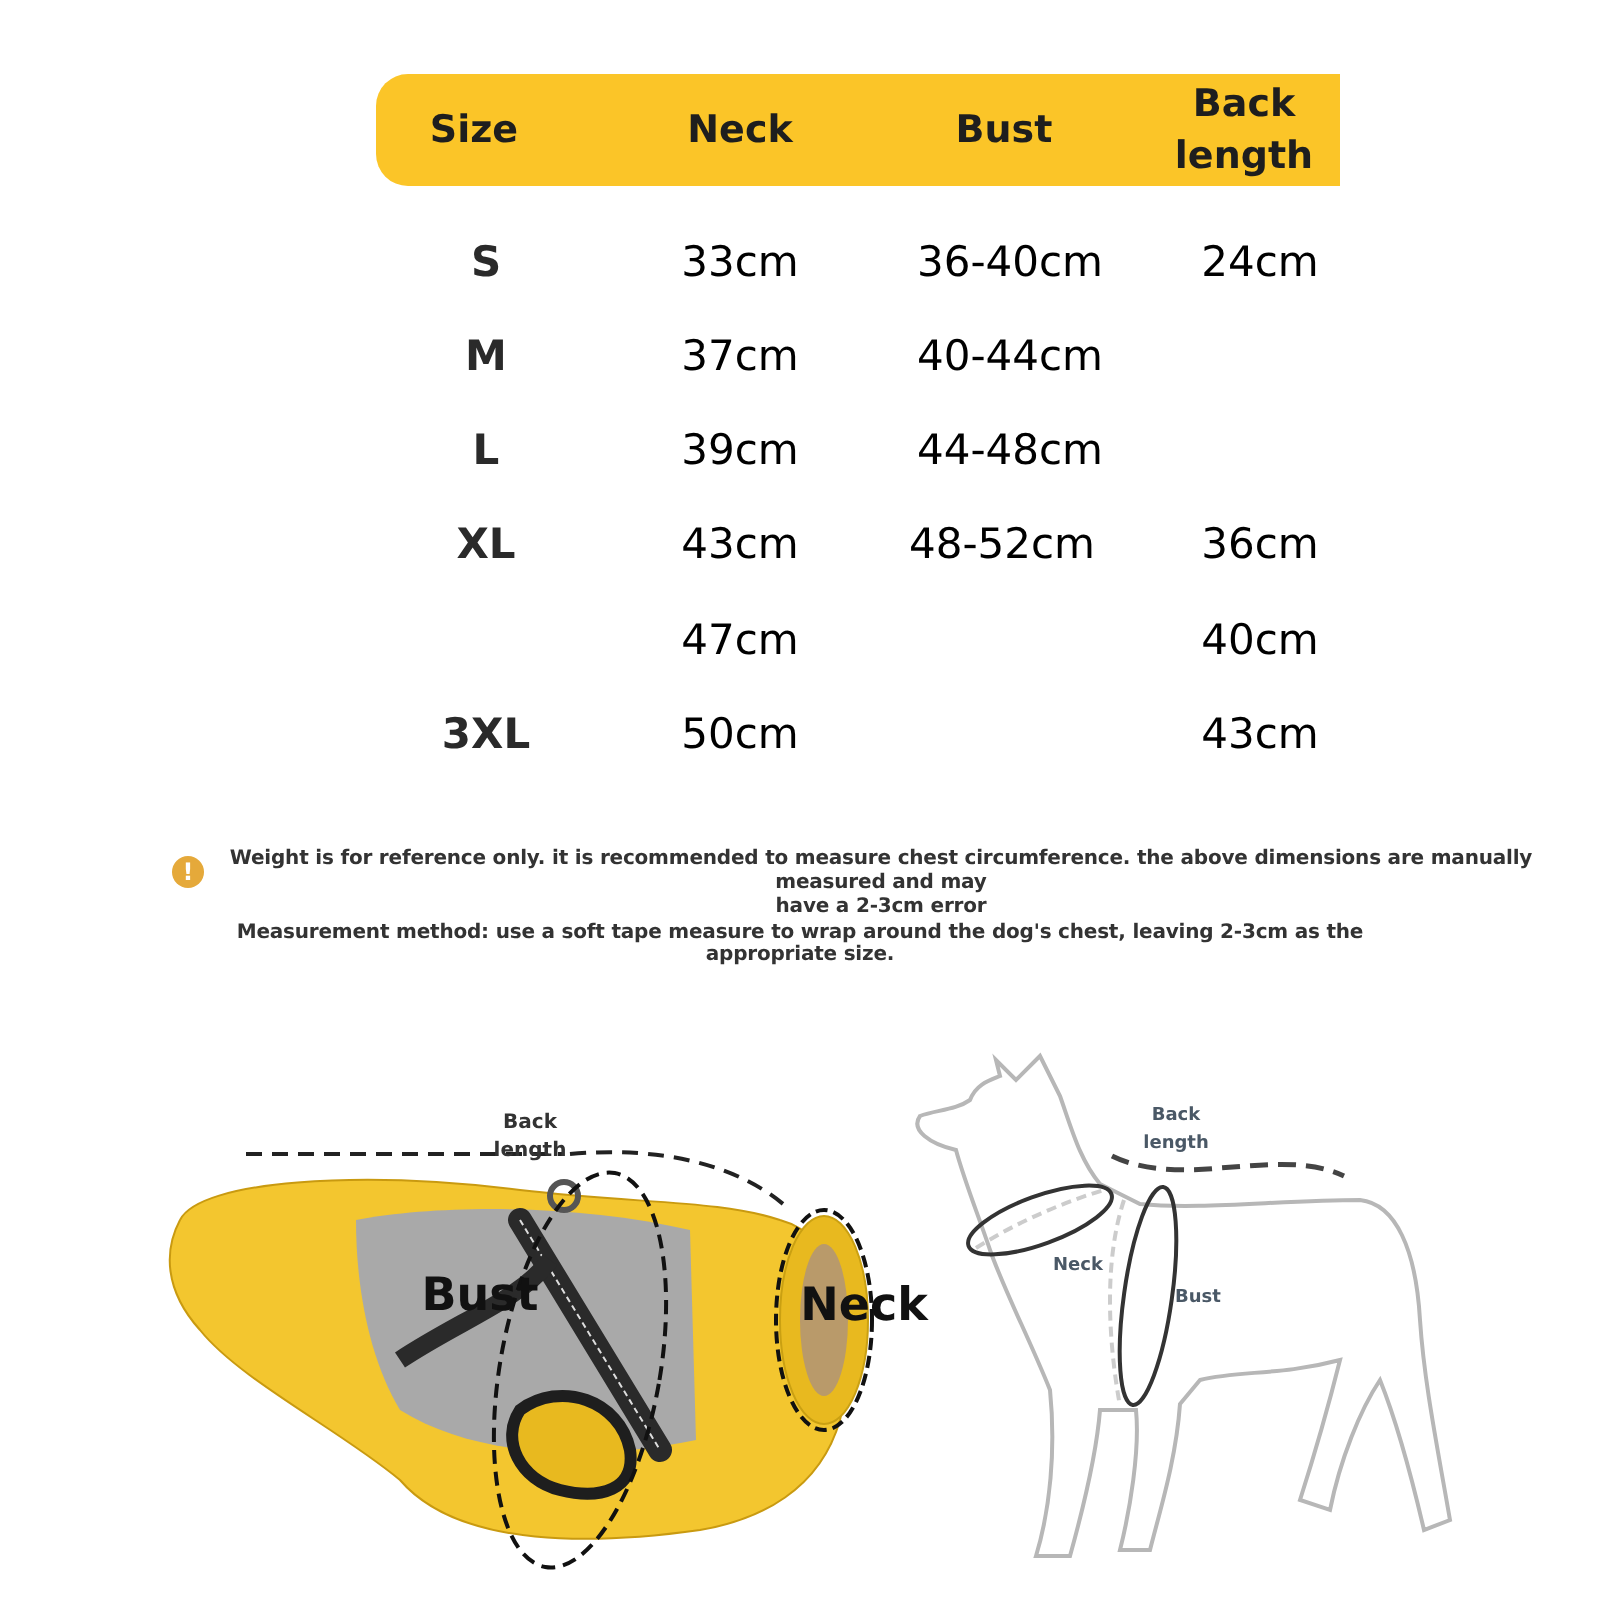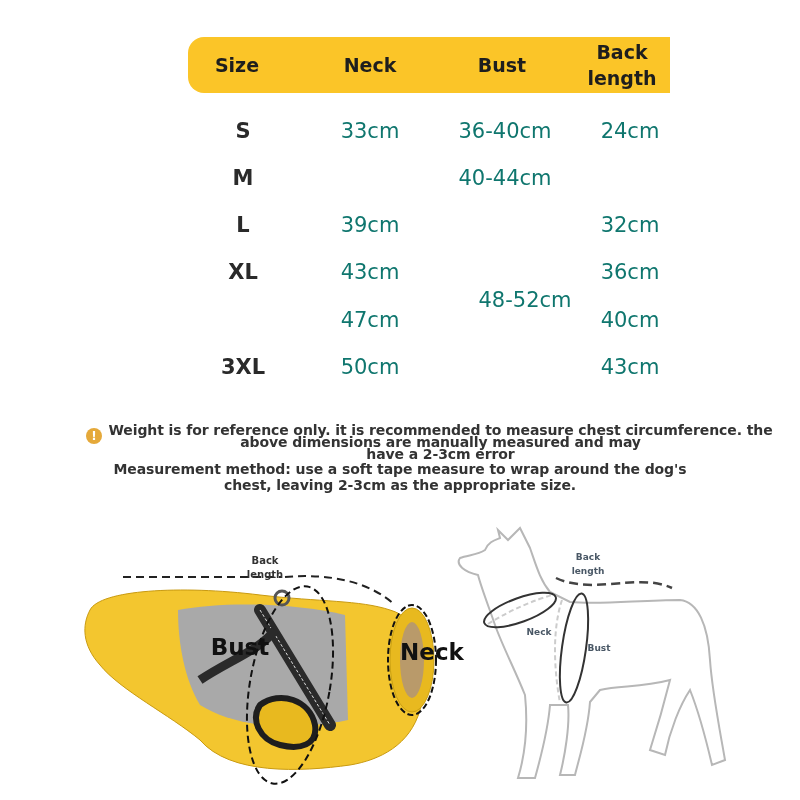--- a/index.html
+++ b/index.html
@@ -1,22 +1,22 @@
 <!DOCTYPE html>
 <html><head>
 <meta charset="utf-8">
 <style>
   html, body { margin:0; padding:0; }
   body { width:800px; height:800px; background:#ffffff; position:relative; overflow:hidden; font-family:"DejaVu Sans", sans-serif; color:#2b2b2b; }
   .header { position:absolute; left:188px; top:37px; width:482px; height:56px; background:#fbc528; border-radius:16px 0 0 16px; }
   .hcell { position:absolute; top:0; height:56px; display:flex; align-items:center; justify-content:center; text-align:center; font-weight:bold; font-size:19px; color:#1e1e1e; line-height:26px; }
   .row { position:absolute; left:0; width:800px; height:40px; }
-  .cell { position:absolute; top:0; height:40px; display:flex; align-items:center; justify-content:center; font-size:21px; color:#0f766e; }
+  .cell { position:absolute; top:0; height:40px; display:flex; align-items:center; justify-content:center; font-size:21px; color:#000000; }
   .cell.size { font-weight:bold; color:#2a2a2a; }
-  .note { position:absolute; font-size:14px; font-weight:bold; color:#333; text-align:center; letter-spacing:-0.1px; }
+  .note { position:absolute; font-size:10px; font-weight:bold; color:#333; text-align:center; letter-spacing:-0.1px; }
   .warn { position:absolute; left:86px; top:428px; width:16px; height:16px; border-radius:50%; background:#e5a93a; color:#fff; font-weight:bold; font-size:12px; display:flex; align-items:center; justify-content:center; }
   svg text { font-family:"DejaVu Sans", sans-serif; font-weight:bold; }
 </style>
 </head>
 <body>
 
 <div class="header">
   <div class="hcell" style="left:0;width:98px;">Size</div>
   <div class="hcell" style="left:122px;width:120px;">Neck</div>
   <div class="hcell" style="left:256px;width:116px;">Bust</div>
@@ -28,31 +28,32 @@
 
 <div>
   <div class="row" style="top:111px;">
     <div class="cell size" style="left:188px;width:110px;">S</div>
     <div class="cell" style="left:310px;width:120px;">33cm</div>
     <div class="cell" style="left:440px;width:130px;">36-40cm</div>
     <div class="cell" style="left:575px;width:110px;">24cm</div>
   </div>
   <div class="row" style="top:158px;">
     <div class="cell size" style="left:188px;width:110px;">M</div>
+    <div class="cell" style="left:310px;width:120px;">37cm</div>
     <div class="cell" style="left:440px;width:130px;">40-44cm</div>
   </div>
   <div class="row" style="top:205px;">
     <div class="cell size" style="left:188px;width:110px;">L</div>
     <div class="cell" style="left:310px;width:120px;">39cm</div>
-    <div class="cell" style="left:575px;width:110px;">32cm</div>
+    <div class="cell" style="left:440px;width:130px;">44-48cm</div>
   </div>
   <div class="row" style="top:252px;">
     <div class="cell size" style="left:188px;width:110px;">XL</div>
     <div class="cell" style="left:310px;width:120px;">43cm</div>
-    <div class="cell" style="left:460px;width:130px;margin-top:28px;">48-52cm</div>
+    <div class="cell" style="left:436px;width:130px;">48-52cm</div>
     <div class="cell" style="left:575px;width:110px;">36cm</div>
   </div>
   <div class="row" style="top:300px;">
     <div class="cell" style="left:310px;width:120px;">47cm</div>
     <div class="cell" style="left:575px;width:110px;">40cm</div>
   </div>
   <div class="row" style="top:347px;">
     <div class="cell size" style="left:188px;width:110px;">3XL</div>
     <div class="cell" style="left:310px;width:120px;">50cm</div>
     <div class="cell" style="left:575px;width:110px;">43cm</div>

